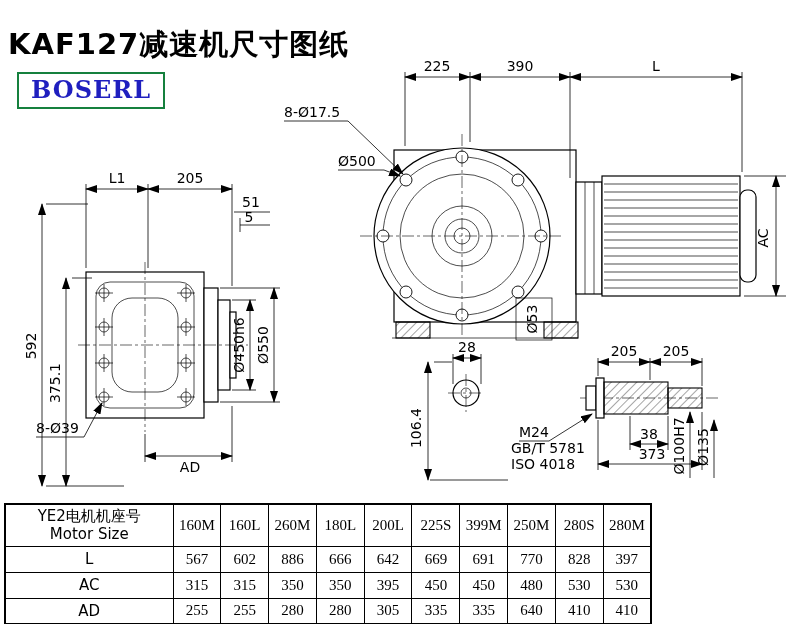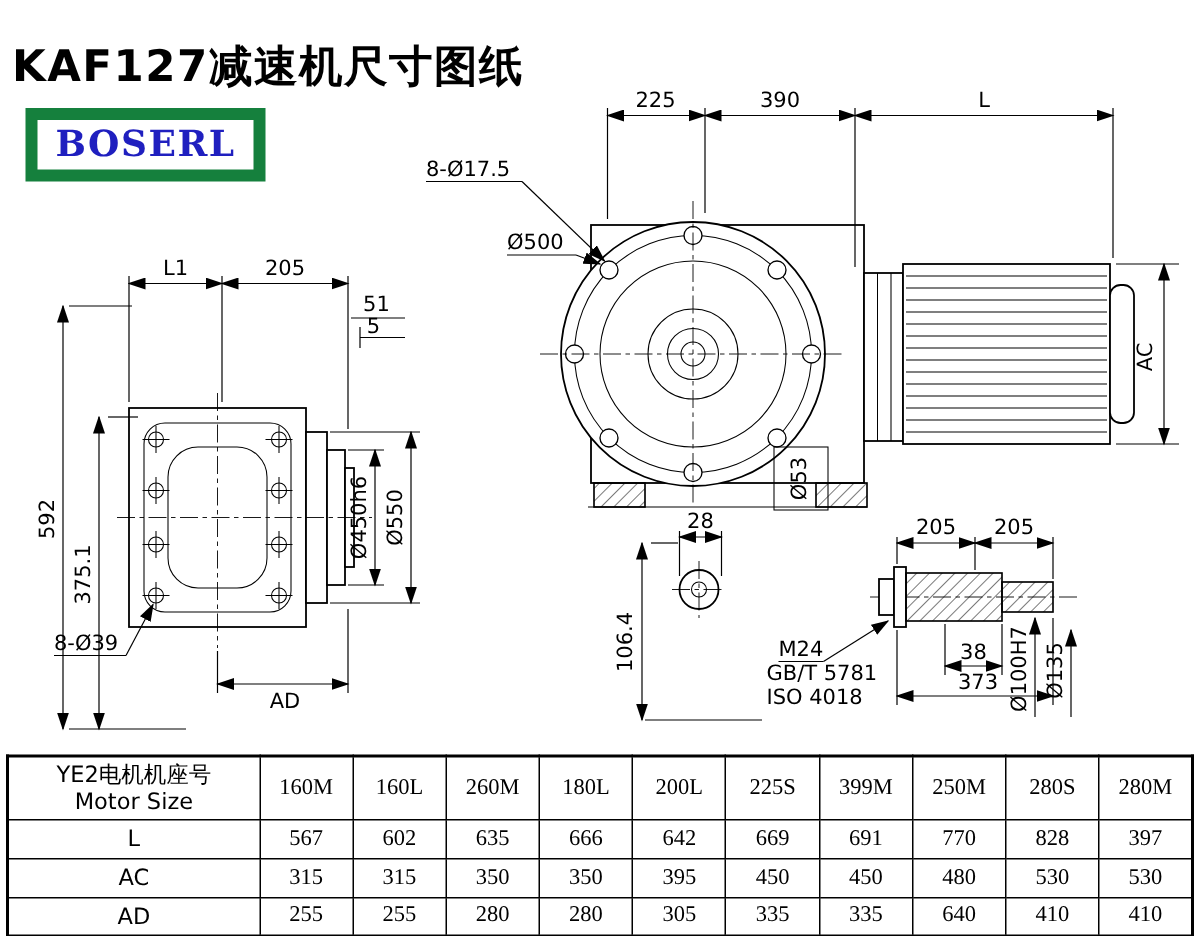--- a/index.html
+++ b/index.html
@@ -1,34 +1,34 @@
 <!DOCTYPE html>
 <html><head>
 <meta charset="utf-8">
 <style>
   * { margin:0; padding:0; box-sizing:border-box; }
   html,body { background:#fff; }
   body { width:800px; height:624px; position:relative; overflow:hidden;
          font-family:"DejaVu Sans", sans-serif; color:#000; }
   .page-title { position:absolute; left:8px; top:6px; font-size:29px; font-weight:bold;
                 letter-spacing:1px; white-space:nowrap;margin-top:19px; }
-  .logo-box { position:absolute; left:17px; top:72px; border:8px solid #15803d;
+  .logo-box { position:absolute; left:17px; top:72px; border:2px solid #15803d;
               padding:1px 12px 3px 12px; background:#fff; }
   .logo-text { font-family:"DejaVu Serif", serif; font-weight:bold; font-size:24px;
                color:#1f1fbf; letter-spacing:1px; }
   svg.drawing { position:absolute; left:0; top:0; }
   svg text { font-family:"DejaVu Sans", sans-serif; font-size:14px; fill:#000; }
   .s  { fill:none; stroke:#000; stroke-width:1.2; }
   .sw { fill:#fff; stroke:#000; stroke-width:1.2; }
   .hw { fill:#fff; stroke:#000; stroke-width:0.9; }
   .t  { fill:none; stroke:#000; stroke-width:0.7; }
   .d  { fill:none; stroke:#000; stroke-width:0.8; }
   .hr { stroke:#000; stroke-width:1.1; }
   .c  { fill:none; stroke:#000; stroke-width:0.6; stroke-dasharray:12 3 3 3; }
-  .dim-table { position:absolute; left:4px; top:503px; width:792px;
+  .dim-table { position:absolute; left:4px; top:503px; width:648px;
                border-collapse:collapse; table-layout:fixed; border:2px solid #000; }
   .dim-table td { border:1px solid #000; text-align:center; vertical-align:middle;
                   font-size:15px; font-family:Liberation Serif, serif;
                   background:#fff; padding:0; }
   .dim-table tr.hdr td { height:42px; }
   .dim-table tr.row td { height:26px; }
   .dim-table td.rowhead { font-family:"DejaVu Sans", sans-serif; }
   .hdr-cn, .hdr-en { display:block; line-height:1.25; font-size:15px; }
 </style>
 </head>
@@ -264,21 +264,21 @@
       <td>225S</td>
       <td>399M</td>
       <td>250M</td>
       <td>280S</td>
       <td>280M</td>
     </tr>
     <tr class="row">
       <td class="rowhead">L</td>
       <td>567</td>
       <td>602</td>
-      <td>635</td>
+      <td>886</td>
       <td>666</td>
       <td>642</td>
       <td>669</td>
       <td>691</td>
       <td>770</td>
       <td>828</td>
       <td>397</td>
     </tr>
     <tr class="row">
       <td class="rowhead">AC</td>

